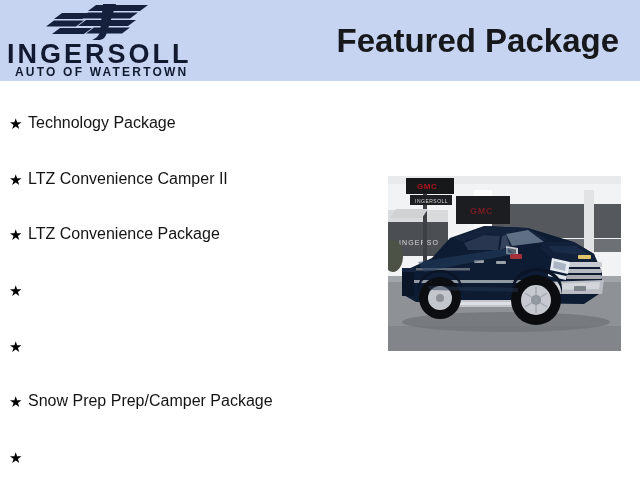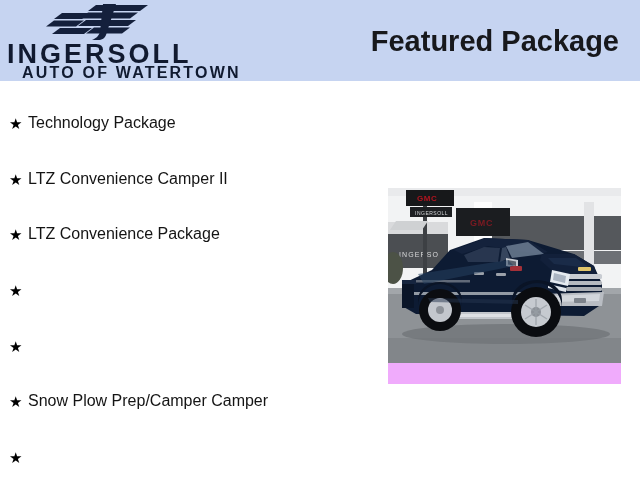--- a/index.html
+++ b/index.html
@@ -47,36 +47,36 @@
     font-size: 27px;
     font-weight: bold;
     letter-spacing: 3.0px;
     color: #111a30;
     line-height: 27px;
     white-space: nowrap;
   }
 
   #brand-subwordmark {
     position: absolute;
-    left: 22px;
+    left: 15px;
     top: 67px;
     width: 180px;
-    font-size: 16px;
+    font-size: 12px;
     font-weight: bold;
     letter-spacing: 2.2px;
     color: #101a30;
     line-height: 11px;
     white-space: nowrap;
   }
 
   #header-title {
     position: absolute;
     right: 21px;
     top: 24px;
-    font-size: 29px;
+    font-size: 33px;
     font-weight: bold;
     color: #17181c;
     line-height: 34px;
     white-space: nowrap;
     text-align: right;
   }
 
   
   #package-list {
     position: absolute;
@@ -107,25 +107,25 @@
     font-size: 16px;
     color: #141414;
     line-height: 20px;
     white-space: nowrap;
   }
 
   
   #vehicle-photo {
     position: absolute;
     left: 388px;
-    top: 188px;
+    top: 176px;
     width: 233px;
-    height: 196px;
+    height: 175px;
     overflow: hidden;
-    background: #f0abfc;
+    background: #22c55e;
   }
   #vehicle-photo svg { display: block; }
 </style>
 </head>
 <body>
 
 <div id="header-band">
 
   <div id="brand-block">
 
@@ -170,21 +170,21 @@
       <span class="package-label">LTZ Convenience Package</span>
     </li>
     <li class="package-item">
       <span class="star-bullet">★</span>
     </li>
     <li class="package-item">
       <span class="star-bullet">★</span>
     </li>
     <li class="package-item">
       <span class="star-bullet">★</span>
-      <span class="package-label">Snow Plow Prep/Camper Camper</span>
+      <span class="package-label">Snow Prep Prep/Camper Package</span>
     </li>
     <li class="package-item">
       <span class="star-bullet">★</span>
     </li>
   </ul>
 
 <div id="vehicle-photo">
   <svg width="233" height="175" viewBox="0 0 233 175">
 
     <rect x="0" y="0" width="233" height="175" fill="#e9eaec"></rect>

